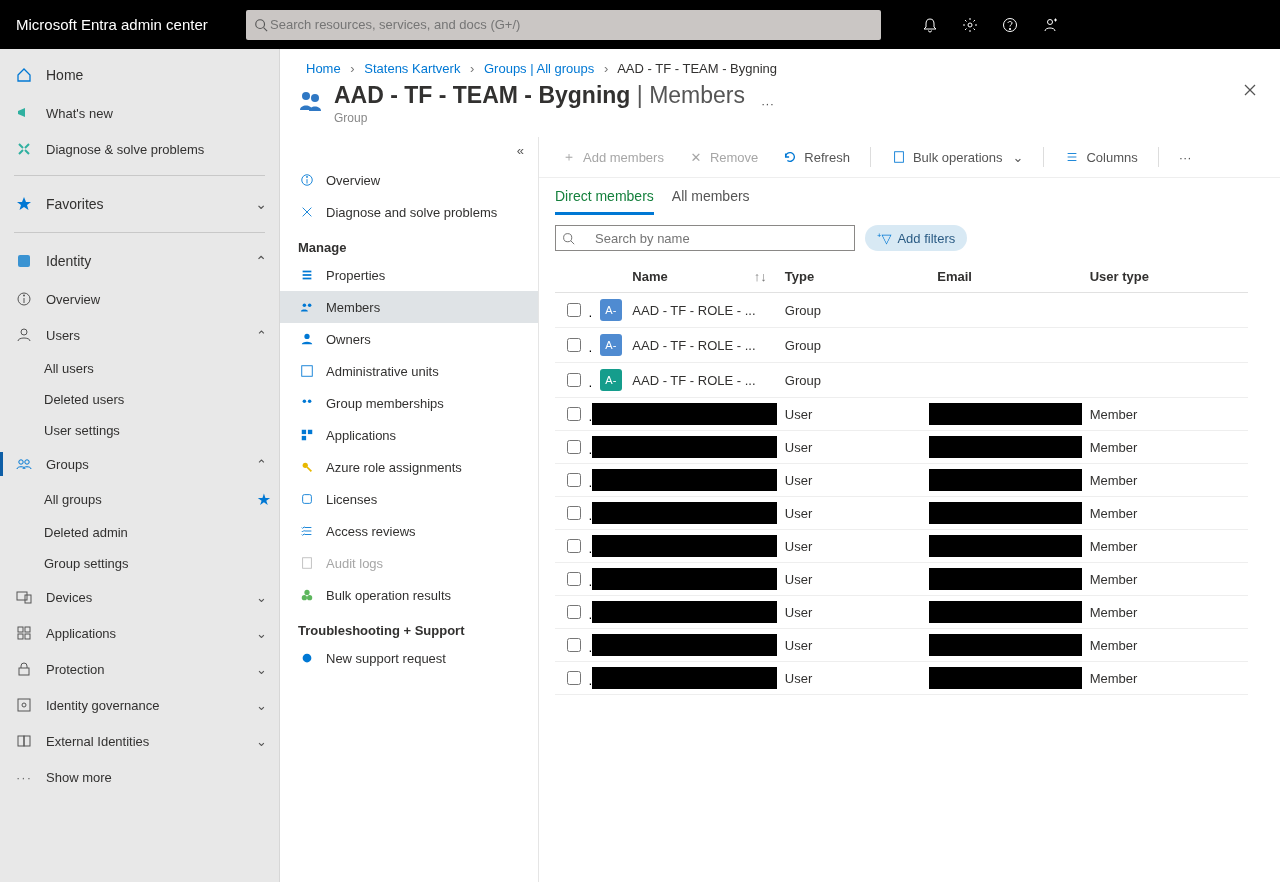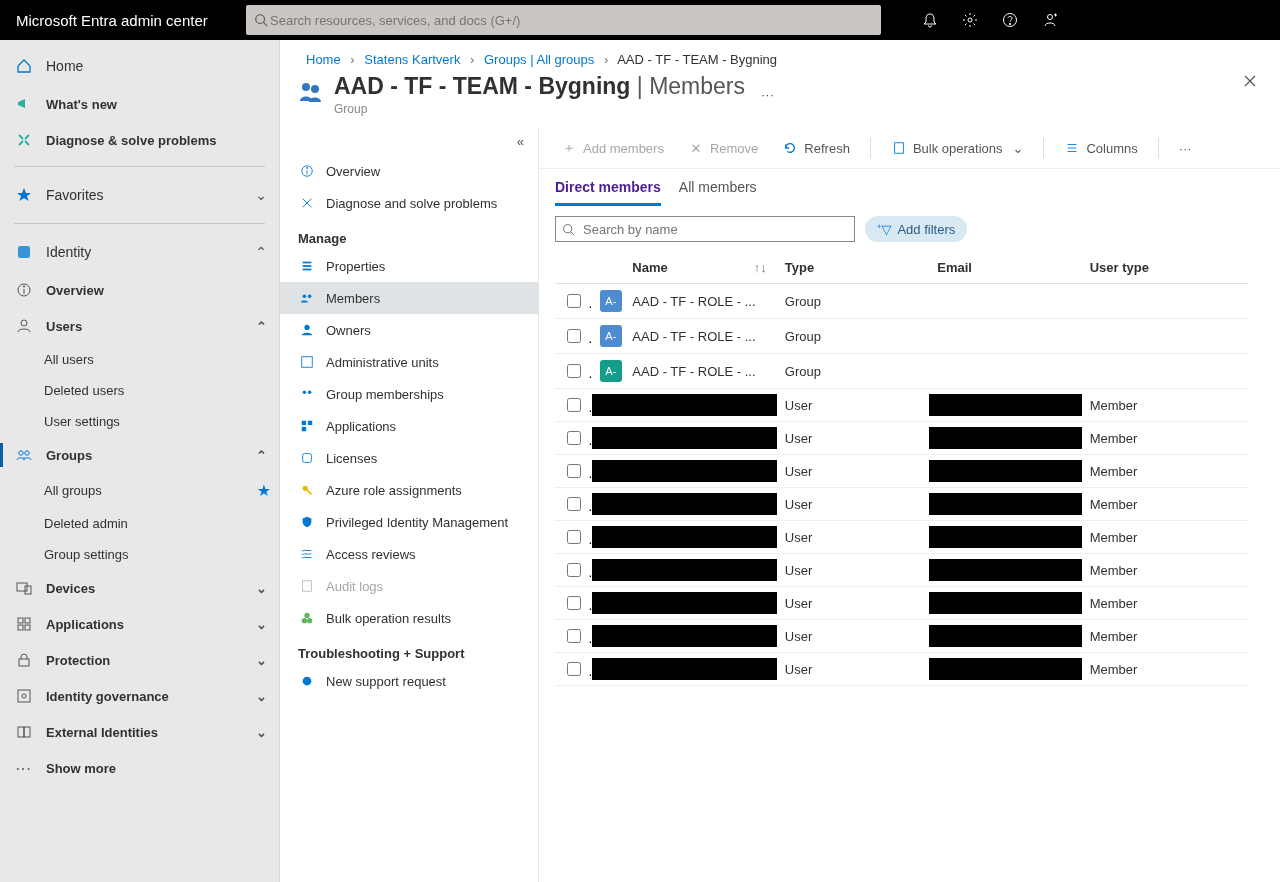--- a/index.html
+++ b/index.html
@@ -1,31 +1,31 @@
 <!DOCTYPE html>
 <html><head>
 <meta charset="utf-8">
 <style>
   * { box-sizing: border-box; }
   html, body { margin: 0; padding: 0; font-family: "Segoe UI", Arial, sans-serif; font-size: 13px; color: #323130; background: #fff; height: 100%;}
   
-  .topbar { height: 40px; background: #000; color: #fff; display: flex; align-items: center; position: relative; }
+  .topbar { height: 49px; background: #000; color: #fff; display: flex; align-items: center; position: relative; }
   .topbar .brand { width: 246px; padding-left: 16px; font-size: 15px; font-weight: 500; }
   .topbar .search { flex: 0 0 635px; height: 30px; background: #cac6c4; border-radius: 2px; display: flex; align-items: center; padding: 0 8px; color: #555; }
   .topbar .search input { flex: 1; border: none; background: transparent; outline: none; font-size: 13px; color: #333; }
   .topbar .top-icons { margin-left: auto; display: flex; align-items: center; height: 100%;}
   .topbar .top-icons .ticon { width: 40px; height: 40px; display:flex; align-items:center; justify-content:center; color:#fff; }
   .topbar .top-icons .ticon svg { stroke:#fff; fill:none; }
   .topbar .black-end { width: 210px; height:40px; background:#000; }
 
   .shell { display:flex; height: calc(100% - 40px); min-height: 842px; justify-content: flex-end; }
 
   
   .leftnav { width: 280px; background:#e8e8e8; border-right:1px solid #d7d7d7; overflow:auto; padding-top:6px;}
-  .leftnav .item { display:flex; align-items:center; padding: 8px 12px 8px 14px; cursor:pointer; position:relative;font-weight:bold;}
+  .leftnav .item { display:flex; align-items:center; padding: 8px 12px 8px 14px; cursor:pointer; position:relative;}
   .leftnav .item.top { font-weight:500; font-size:14px; padding-top:10px; padding-bottom:10px;}
   .leftnav .item .ic { width:20px; height:20px; display:flex; align-items:center; justify-content:center; margin-right:12px; color:#6b6b6b;}
   .leftnav .item .chev { margin-left:auto; color:#555;}
   .leftnav .sub { padding-left: 44px; font-size:13px; padding-top:8px; padding-bottom:8px; display:flex; align-items:center;}
   .leftnav .divider { height:1px; background:#c8c8c8; margin:8px 14px;}
   .leftnav .sub.active { }
   .leftnav .sub .star-fav { margin-left:auto; margin-right:8px; color:#0078d4; font-size:16px;}
   .leftnav .item.selected-bar::before { content:""; position:absolute; left:0; top:6px; bottom:6px; width:3px; background:#0e5ea6;}
   
   .main { flex:1; display:flex; flex-direction:column; overflow:hidden; background:#fff;}
@@ -52,21 +52,21 @@
   .content { flex:1; display:flex; flex-direction:column; overflow:auto; border-left:1px solid #e5e5e5;}
   .cmdbar { display:flex; align-items:center; padding:8px 12px; border-bottom:1px solid #eee; gap:4px;}
   .cmdbar .cbtn { display:flex; align-items:center; gap:6px; padding:4px 10px; color:#555; cursor:pointer; font-size:13px;}
   .cmdbar .cbtn .ci { width:16px; height:16px; display:flex; align-items:center; justify-content:center; color:#0078d4;}
   .cmdbar .cbtn.disabled { color:#a6a6a6;}
   .cmdbar .cbtn.disabled .ci { color:#a6a6a6;}
   .cmdbar .vdiv { width:1px; height:20px; background:#ddd; margin:0 6px;}
 
   .tabs { display:flex; gap:18px; padding:10px 16px 0 16px;}
   .tabs .tab { padding-bottom:8px; font-size:14px; color:#555; cursor:pointer;}
-  .tabs .tab.active { color:#4c1d95; font-weight:700; border-bottom:3px solid #0078d4;}
+  .tabs .tab.active { color:#15803d; font-weight:400; border-bottom:3px solid #0078d4;}
 
   .filterrow { display:flex; align-items:center; gap:10px; padding:10px 16px;}
   .filterrow .sbox { width:300px; height:26px; border:1px solid #8a8886; display:flex; align-items:center; padding:0 6px;}
   .filterrow .sbox input { flex:1; border:none; outline:none; font-size:13px;}
   .filterrow .addf { background:#d8e9f4; height:26px; border-radius:13px; display:flex; align-items:center; padding:0 12px; color:#2a5b84; cursor:pointer;}
   .filterrow .addf .plus { margin-right:6px; color:#0078d4;}
 
   table.grid { width:100%; border-collapse:collapse; table-layout:fixed;}
   table.grid th { text-align:left; font-weight:600; font-size:13px; padding:8px 8px; border-bottom:1px solid #e1e1e1; color:#323130; position:relative;}
   table.grid th.name .sort { position:absolute; right:10px; color:#777;}
@@ -393,41 +393,33 @@
                 <rect x="2" y="2" width="5" height="5" fill="#0078d4"></rect>
                 <rect x="9" y="2" width="5" height="5" fill="#0078d4"></rect>
                 <rect x="2" y="9" width="5" height="5" fill="#0078d4"></rect>
               </svg>
             </span>
             <span>Applications</span>
           </div>
         <div class="r-item">
             <span class="ric">
               <svg width="14" height="14" viewBox="0 0 16 16">
-                <rect x="3" y="3" width="10" height="10" rx="2" fill="none" stroke="#0078d4"></rect>
-              </svg>
-            </span>
-            <span>Licenses</span>
-          </div>
-        <div class="r-item">
-            <span class="ric">
-              <svg width="14" height="14" viewBox="0 0 16 16">
                 <circle cx="6" cy="6" r="3" fill="#e8b800"></circle>
                 <line x1="8" y1="8" x2="13" y2="13" stroke="#e8b800" stroke-width="2"></line>
               </svg>
             </span>
             <span>Azure role assignments</span>
           </div>
         <div class="r-item">
             <span class="ric">
               <svg width="14" height="14" viewBox="0 0 16 16">
-                <path d="M8 2 L13 4 L13 8 C13 12 8 14 8 14 C8 14 3 12 3 8 L3 4 Z" fill="#0078d4"></path>
-              </svg>
-            </span>
-            <span>Privileged Identity Management</span>
+                <rect x="3" y="3" width="10" height="10" rx="2" fill="none" stroke="#0078d4"></rect>
+              </svg>
+            </span>
+            <span>Licenses</span>
           </div>
         <div class="r-item">
             <span class="ric">
               <svg width="14" height="14" viewBox="0 0 16 16">
                 <line x1="5" y1="4" x2="13" y2="4" stroke="#0078d4"></line>
                 <line x1="5" y1="8" x2="13" y2="8" stroke="#0078d4"></line>
                 <line x1="5" y1="12" x2="13" y2="12" stroke="#0078d4"></line>
                 <path d="M2 4 l1 1 l2 -2 M2 8 l1 1 l2 -2 M2 12 l1 1 l2 -2" stroke="#0078d4" fill="none"></path>
               </svg>
             </span>
@@ -512,21 +504,21 @@
           <div class="tab active">Direct members</div>
           <div class="tab">All members</div>
         </div>
 
         <div class="filterrow">
           <div class="sbox">
             <svg width="13" height="13" viewBox="0 0 16 16">
                 <circle cx="7" cy="7" r="5" stroke="#555" fill="none"></circle>
                 <line x1="11" y1="11" x2="15" y2="15" stroke="#555"></line>
               </svg>
-            <input style="margin-left: 6px;" placeholder="Search by name">
+            <input style="margin-left: 18px;" placeholder="Search by name">
           </div>
           <div class="addf">
               <span class="plus">⁺▽</span>
               <span>Add filters</span>
             </div>
         </div>
 
         <div class="grid-wrap">
         <table class="grid">
           <colgroup>

